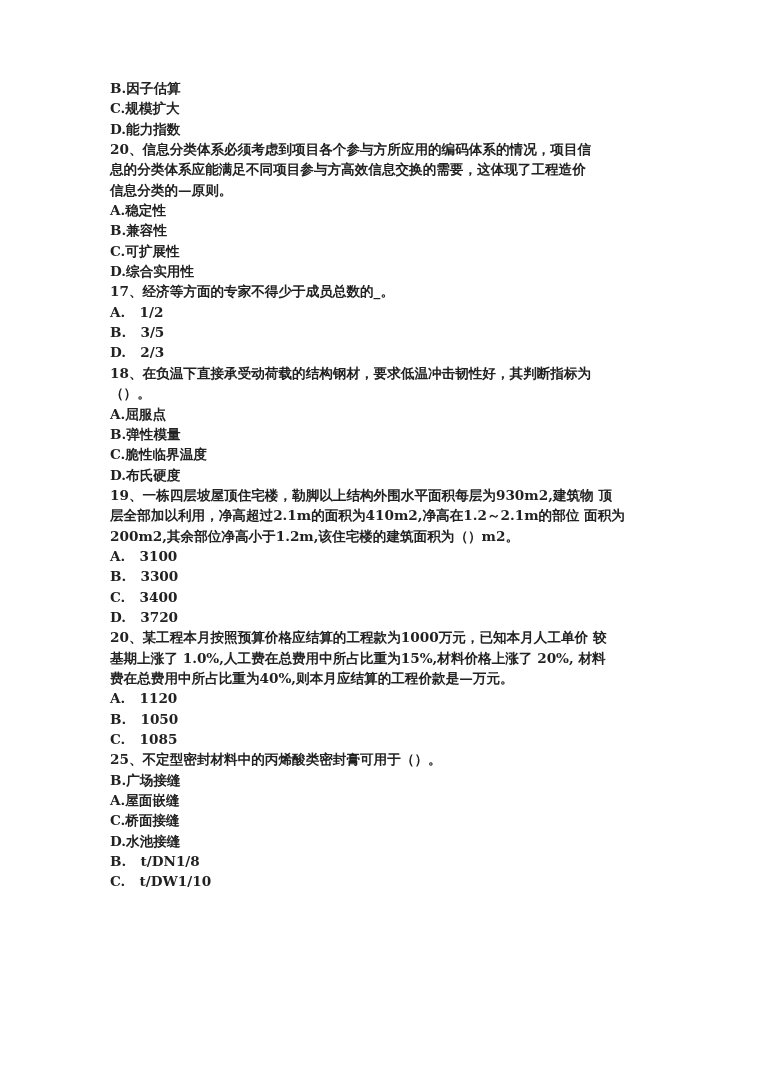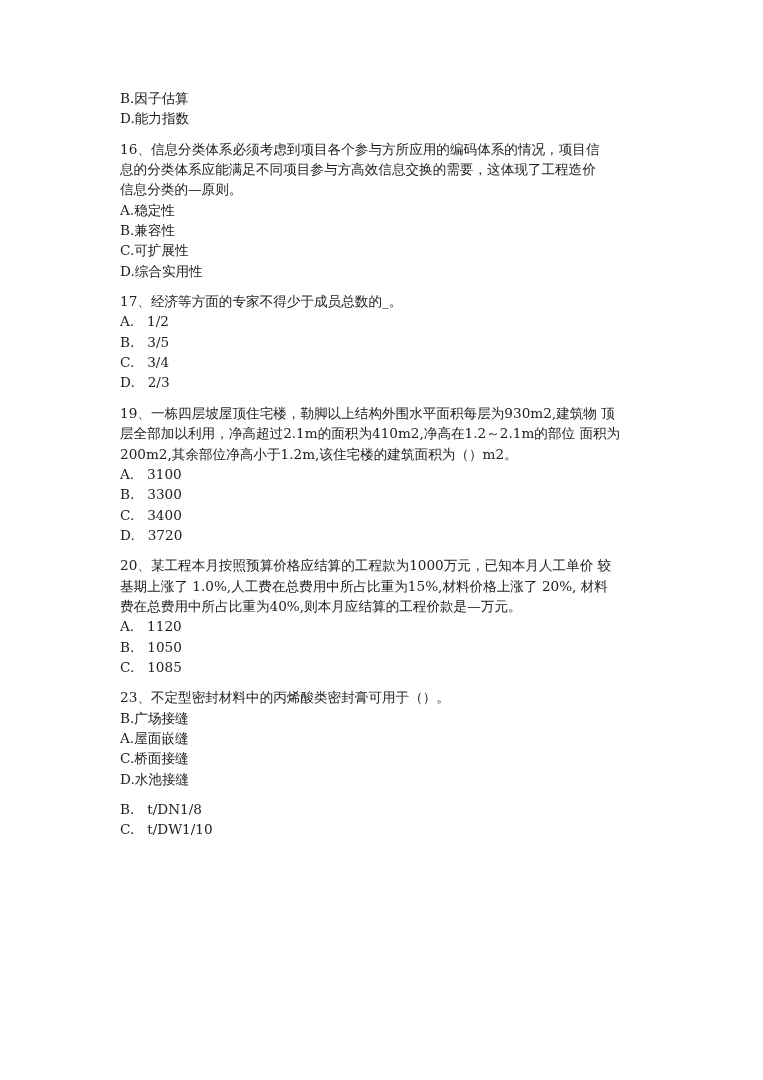--- a/index.html
+++ b/index.html
@@ -21,50 +21,58 @@
       font-family: "DejaVu Serif", "Liberation Serif", serif;
       font-size: 13.6px;
       line-height: 20.35px;
       color: #222222;
     }
     .line {
       white-space: pre;
       height: 20.35px;
       overflow: visible;
     }
-    .block { margin: 10px; }
+    .block { margin: 0; font-weight: bold; }
   </style>
 </head>
 <body>
 
 <div class="page">
 
   <div class="block">
     <div class="line">B.因子估算</div>
+    <div class="line">C.规模扩大</div>
     <div class="line">D.能力指数</div>
   </div>
 
   <div class="block">
-    <div class="line">16、信息分类体系必须考虑到项目各个参与方所应用的编码体系的情况，项目信</div>
+    <div class="line">20、信息分类体系必须考虑到项目各个参与方所应用的编码体系的情况，项目信</div>
     <div class="line">息的分类体系应能满足不同项目参与方高效信息交换的需要，这体现了工程造价</div>
     <div class="line">信息分类的—原则。</div>
     <div class="line">A.稳定性</div>
     <div class="line">B.兼容性</div>
     <div class="line">C.可扩展性</div>
     <div class="line">D.综合实用性</div>
   </div>
 
   <div class="block">
     <div class="line">17、经济等方面的专家不得少于成员总数的_。</div>
     <div class="line">A.   1/2</div>
     <div class="line">B.   3/5</div>
-    <div class="line">C.   3/4</div>
     <div class="line">D.   2/3</div>
   </div>
 
+  <div class="block">
+    <div class="line">18、在负温下直接承受动荷载的结构钢材，要求低温冲击韧性好，其判断指标为</div>
+    <div class="line">（）。</div>
+    <div class="line">A.屈服点</div>
+    <div class="line">B.弹性模量</div>
+    <div class="line">C.脆性临界温度</div>
+    <div class="line">D.布氏硬度</div>
+  </div>
 
   <div class="block">
     <div class="line">19、一栋四层坡屋顶住宅楼，勒脚以上结构外围水平面积每层为930m2,建筑物 顶</div>
     <div class="line">层全部加以利用，净高超过2.1m的面积为410m2,净高在1.2～2.1m的部位 面积为</div>
     <div class="line">200m2,其余部位净高小于1.2m,该住宅楼的建筑面积为（）m2。</div>
     <div class="line">A.   3100</div>
     <div class="line">B.   3300</div>
     <div class="line">C.   3400</div>
     <div class="line">D.   3720</div>
   </div>
@@ -72,21 +80,21 @@
   <div class="block">
     <div class="line">20、某工程本月按照预算价格应结算的工程款为1000万元，已知本月人工单价 较</div>
     <div class="line">基期上涨了 1.0%,人工费在总费用中所占比重为15%,材料价格上涨了 20%, 材料</div>
     <div class="line">费在总费用中所占比重为40%,则本月应结算的工程价款是—万元。</div>
     <div class="line">A.   1120</div>
     <div class="line">B.   1050</div>
     <div class="line">C.   1085</div>
   </div>
 
   <div class="block">
-    <div class="line">23、不定型密封材料中的丙烯酸类密封膏可用于（）。</div>
+    <div class="line">25、不定型密封材料中的丙烯酸类密封膏可用于（）。</div>
     <div class="line">B.广场接缝</div>
     <div class="line">A.屋面嵌缝</div>
     <div class="line">C.桥面接缝</div>
     <div class="line">D.水池接缝</div>
   </div>
 
   <div class="block">
     <div class="line">B.   t/DN1/8</div>
     <div class="line">C.   t/DW1/10</div>
   </div>

